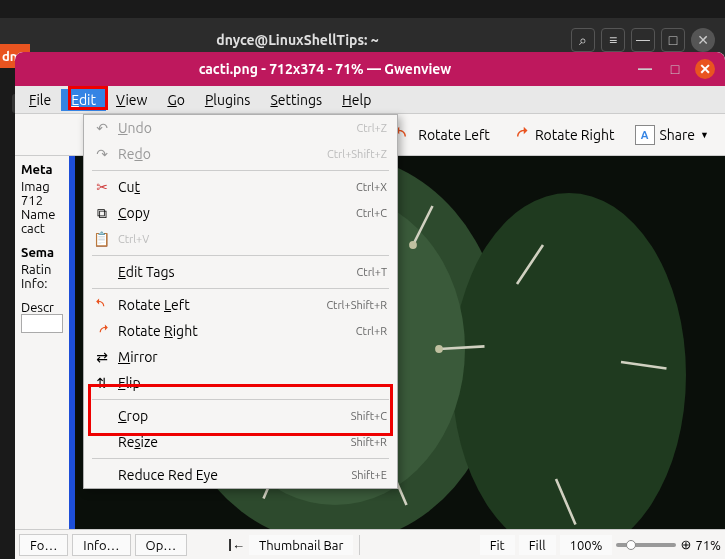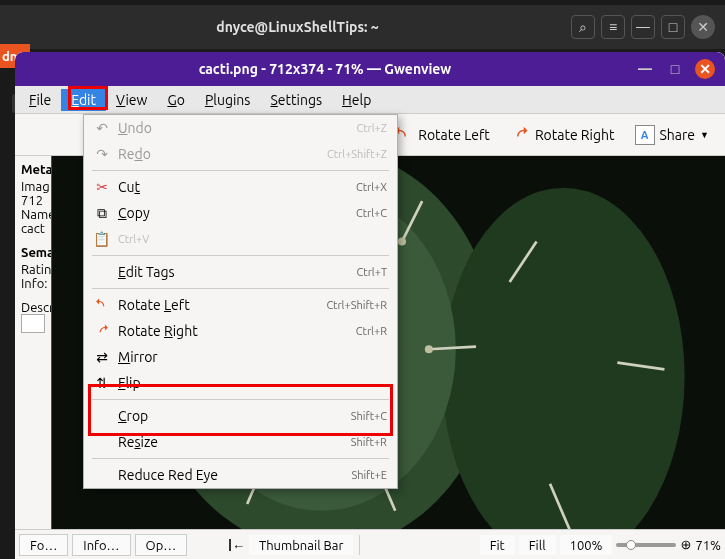--- a/index.html
+++ b/index.html
@@ -1,38 +1,38 @@
 <!DOCTYPE html>
 <html><head>
   <meta charset="utf-8">
   <style>
     * { margin: 0; padding: 0; box-sizing: border-box; font-family: Ubuntu, "Segoe UI", sans-serif; }
     body { width: 725px; height: 559px; background: #1a1a1a; overflow: hidden; position: relative; }
     
     
     .terminal-bar {
-      position: absolute; top: 5px; left: 0; right: 0; height: 44px;
+      position: absolute; top: 18px; left: 0; right: 0; height: 44px;
       background: #2c2c2c; display: flex; align-items: center; padding: 0 10px;
       color: #e0e0e0; font-size: 14px;
     }
     .terminal-title { flex: 1; text-align: center; font-weight: bold; }
     .term-btn { width: 24px; height: 24px; border-radius: 4px; margin-left: 6px; display: flex; align-items: center; justify-content: center; border: 1px solid #555; color: #ccc; }
     .term-close { background: #555; border-radius: 50%; border: none; }
     
     .orange-strip { position: absolute; top: 44px; left: 0; width: 30px; height: 24px; background: #e95420; color: #fff; font-size: 13px; font-weight: bold; display: flex; align-items: center; padding-left: 2px; }
     .ubuntu-badge { position: absolute; top: 94px; left: 12px; background: #333; color: #fff; font-size: 12px; padding: 3px 8px; border-radius: 3px; }
     
     
     .gwenview {
       position: absolute; top: 52px; left: 15px; right: 0; bottom: 0;
       background: #f6f5f4; display: flex; flex-direction: column;
       border-radius: 8px 8px 0 0; overflow: hidden;
     }
     .gw-titlebar {
-      background: #4c1d95; height: 34px; display: flex; align-items: center;
+      background: #be185d; height: 34px; display: flex; align-items: center;
       color: #fff; font-size: 14px; font-weight: bold; padding: 0 10px;
       border-radius: 8px 8px 0 0;
     }
     .gw-titlebar-text { flex: 1; text-align: center; }
     .gw-win-btn { width: 20px; height: 20px; margin-left: 10px; display: flex; align-items: center; justify-content: center; }
     .gw-win-close { background: #e95420; border-radius: 50%; }
     
     .gw-menubar {
       background: #e8e8e8; height: 28px; display: flex; align-items: center;
       padding: 0 4px; font-size: 14px; border-bottom: 1px solid #ccc;
@@ -44,21 +44,21 @@
     
     .gw-toolbar {
       background: #f6f5f4; height: 42px; display: flex; align-items: center;
       padding: 0 8px; gap: 4px; font-size: 14px; border-bottom: 1px solid #ccc;
     }
     .tb-btn { display: flex; align-items: center; gap: 5px; padding: 4px 8px; }
     .tb-icon { width: 20px; height: 20px; display: flex; align-items: center; justify-content: center; }
     
     .gw-body { flex: 1; display: flex; overflow: hidden; }
     .gw-sidebar {
-      width: 37px; background: #f6f5f4; border-right: 1px solid #1d4ed8;
+      width: 60px; background: #f6f5f4; border-right: 6px solid #1d4ed8;
       padding: 6px; font-size: 13px; overflow: hidden;
     }
     .gw-sidebar .section { margin-bottom: 10px; }
     .gw-sidebar .sec-title { font-weight: bold; margin-bottom: 3px; }
     .gw-sidebar input { width: 100%; border: 1px solid #aaa; padding: 2px; font-size: 12px; }
     
     .gw-image-area {
       flex: 1; background: #2a2a2a; position: relative; overflow: hidden;
     }
     .cactus-svg { position: absolute; top: 0; left: 0; width: 100%; height: 100%; }

